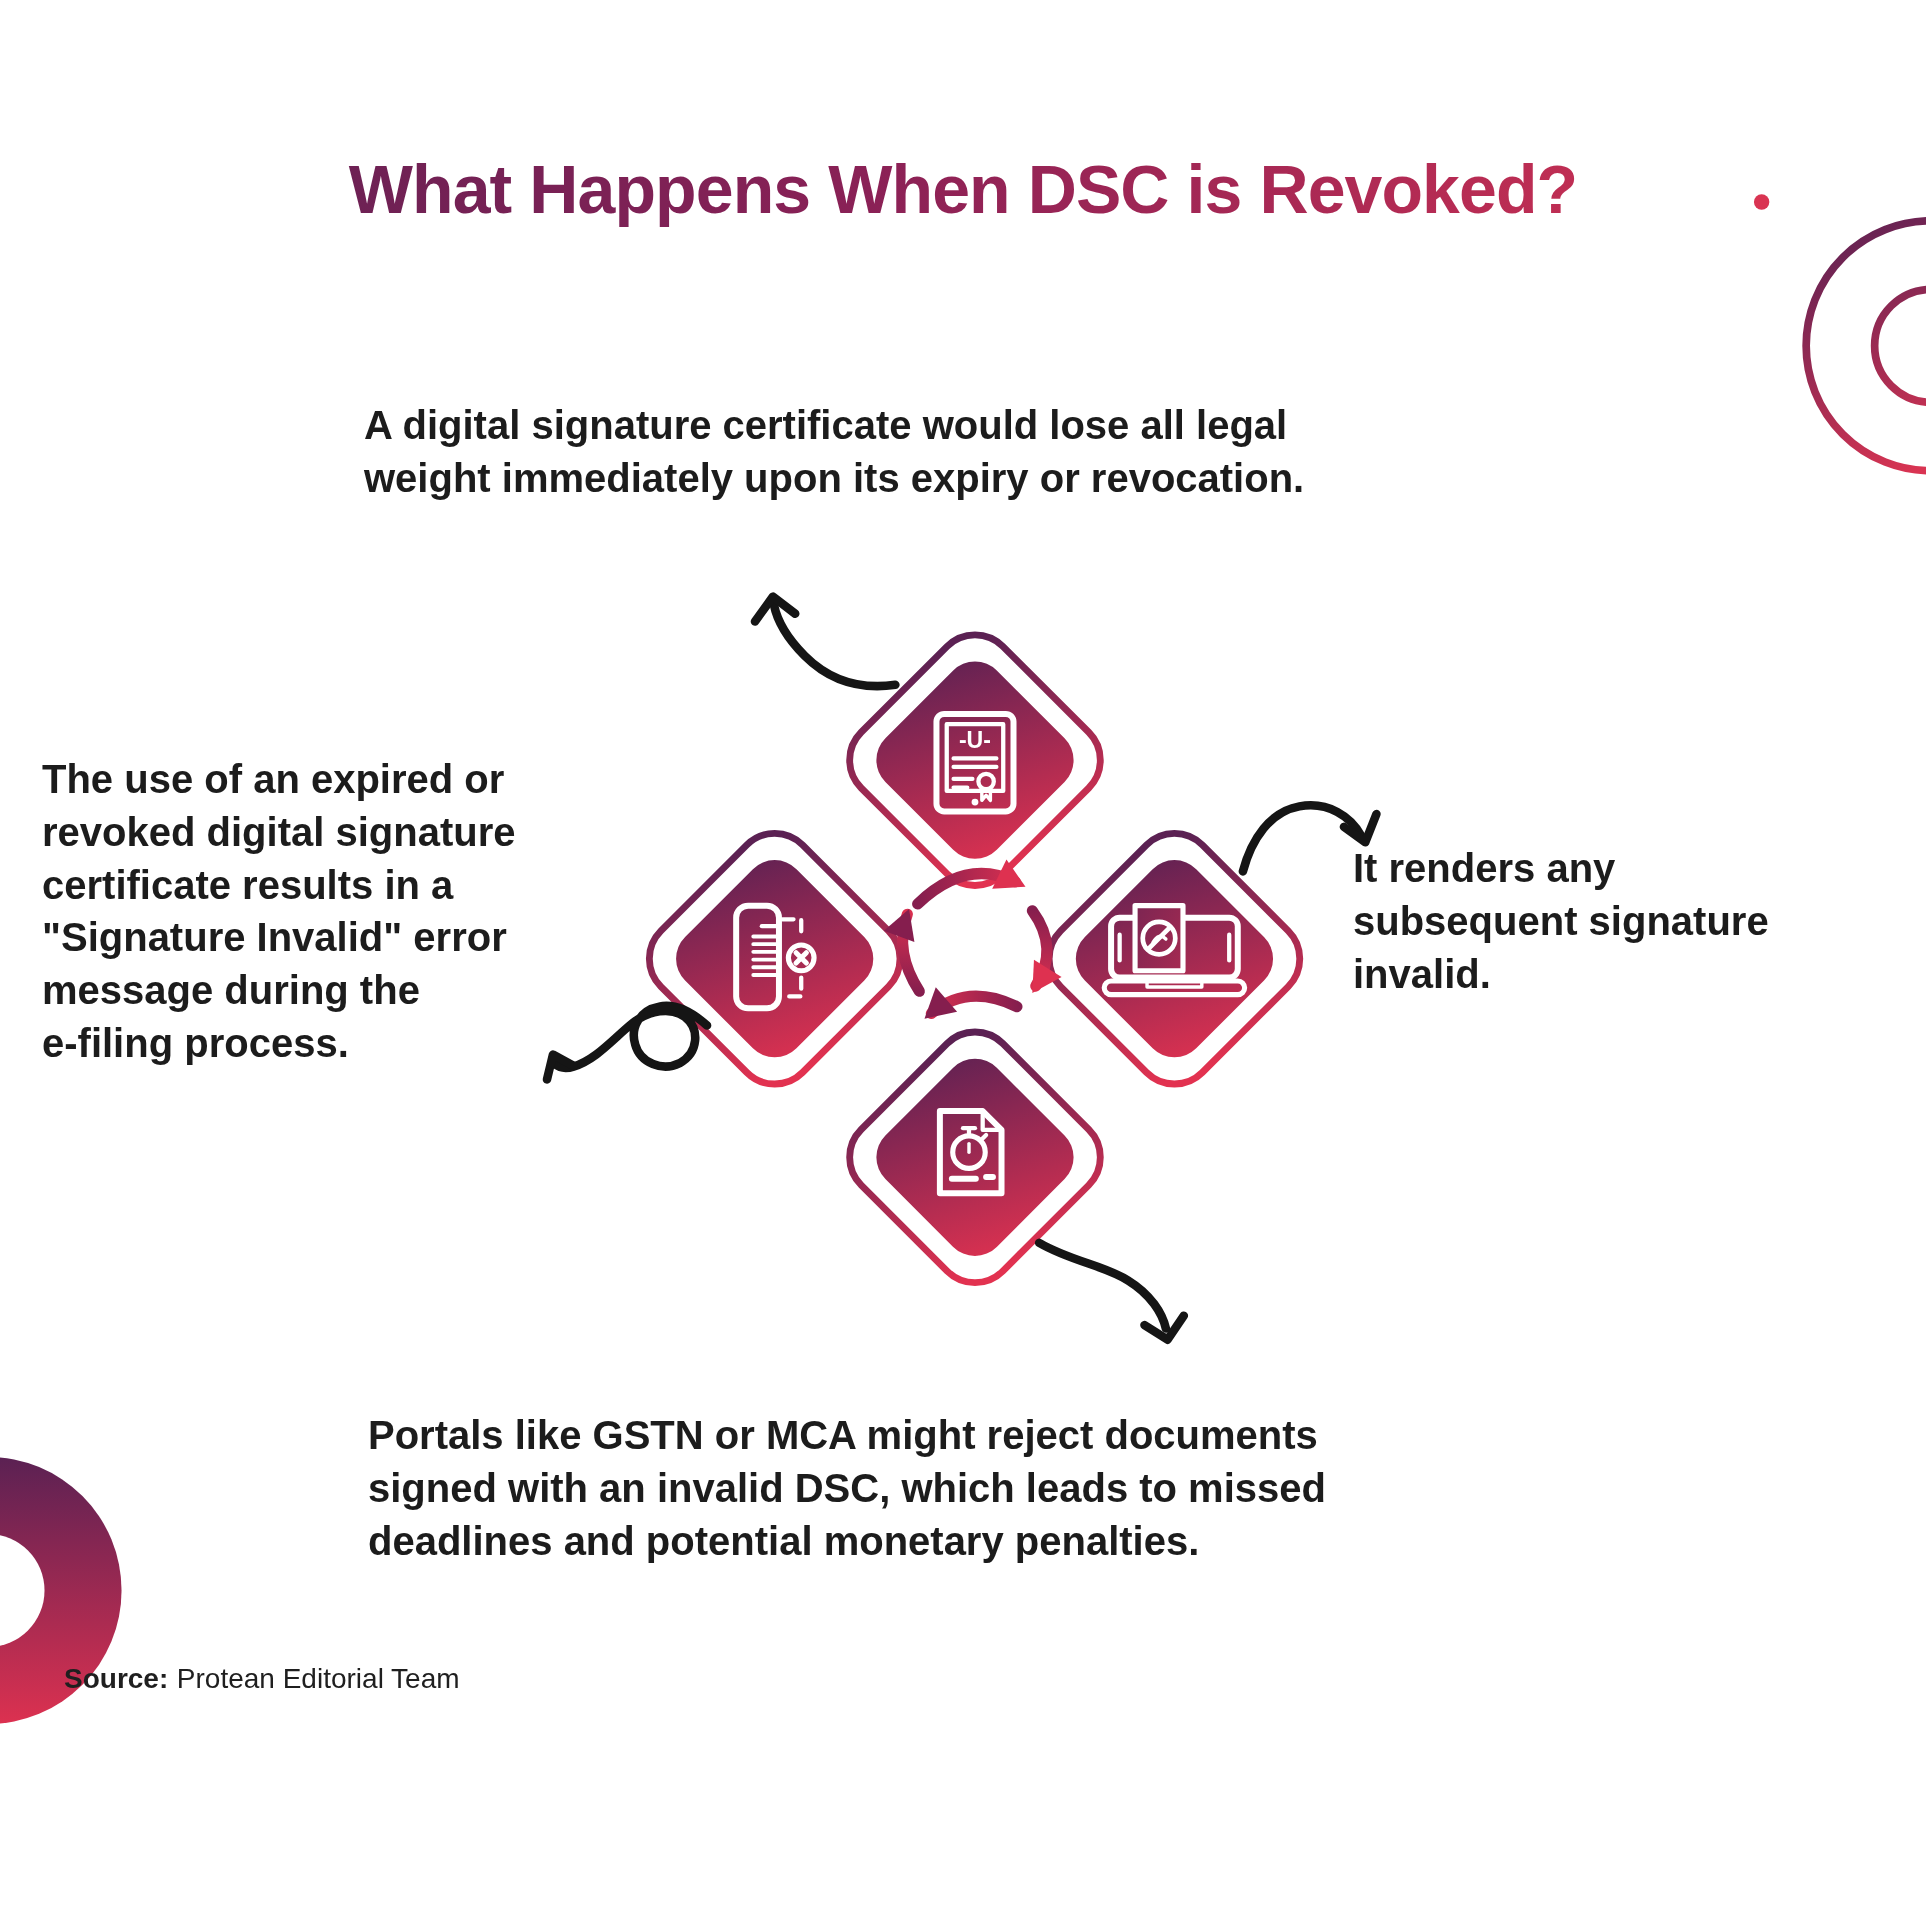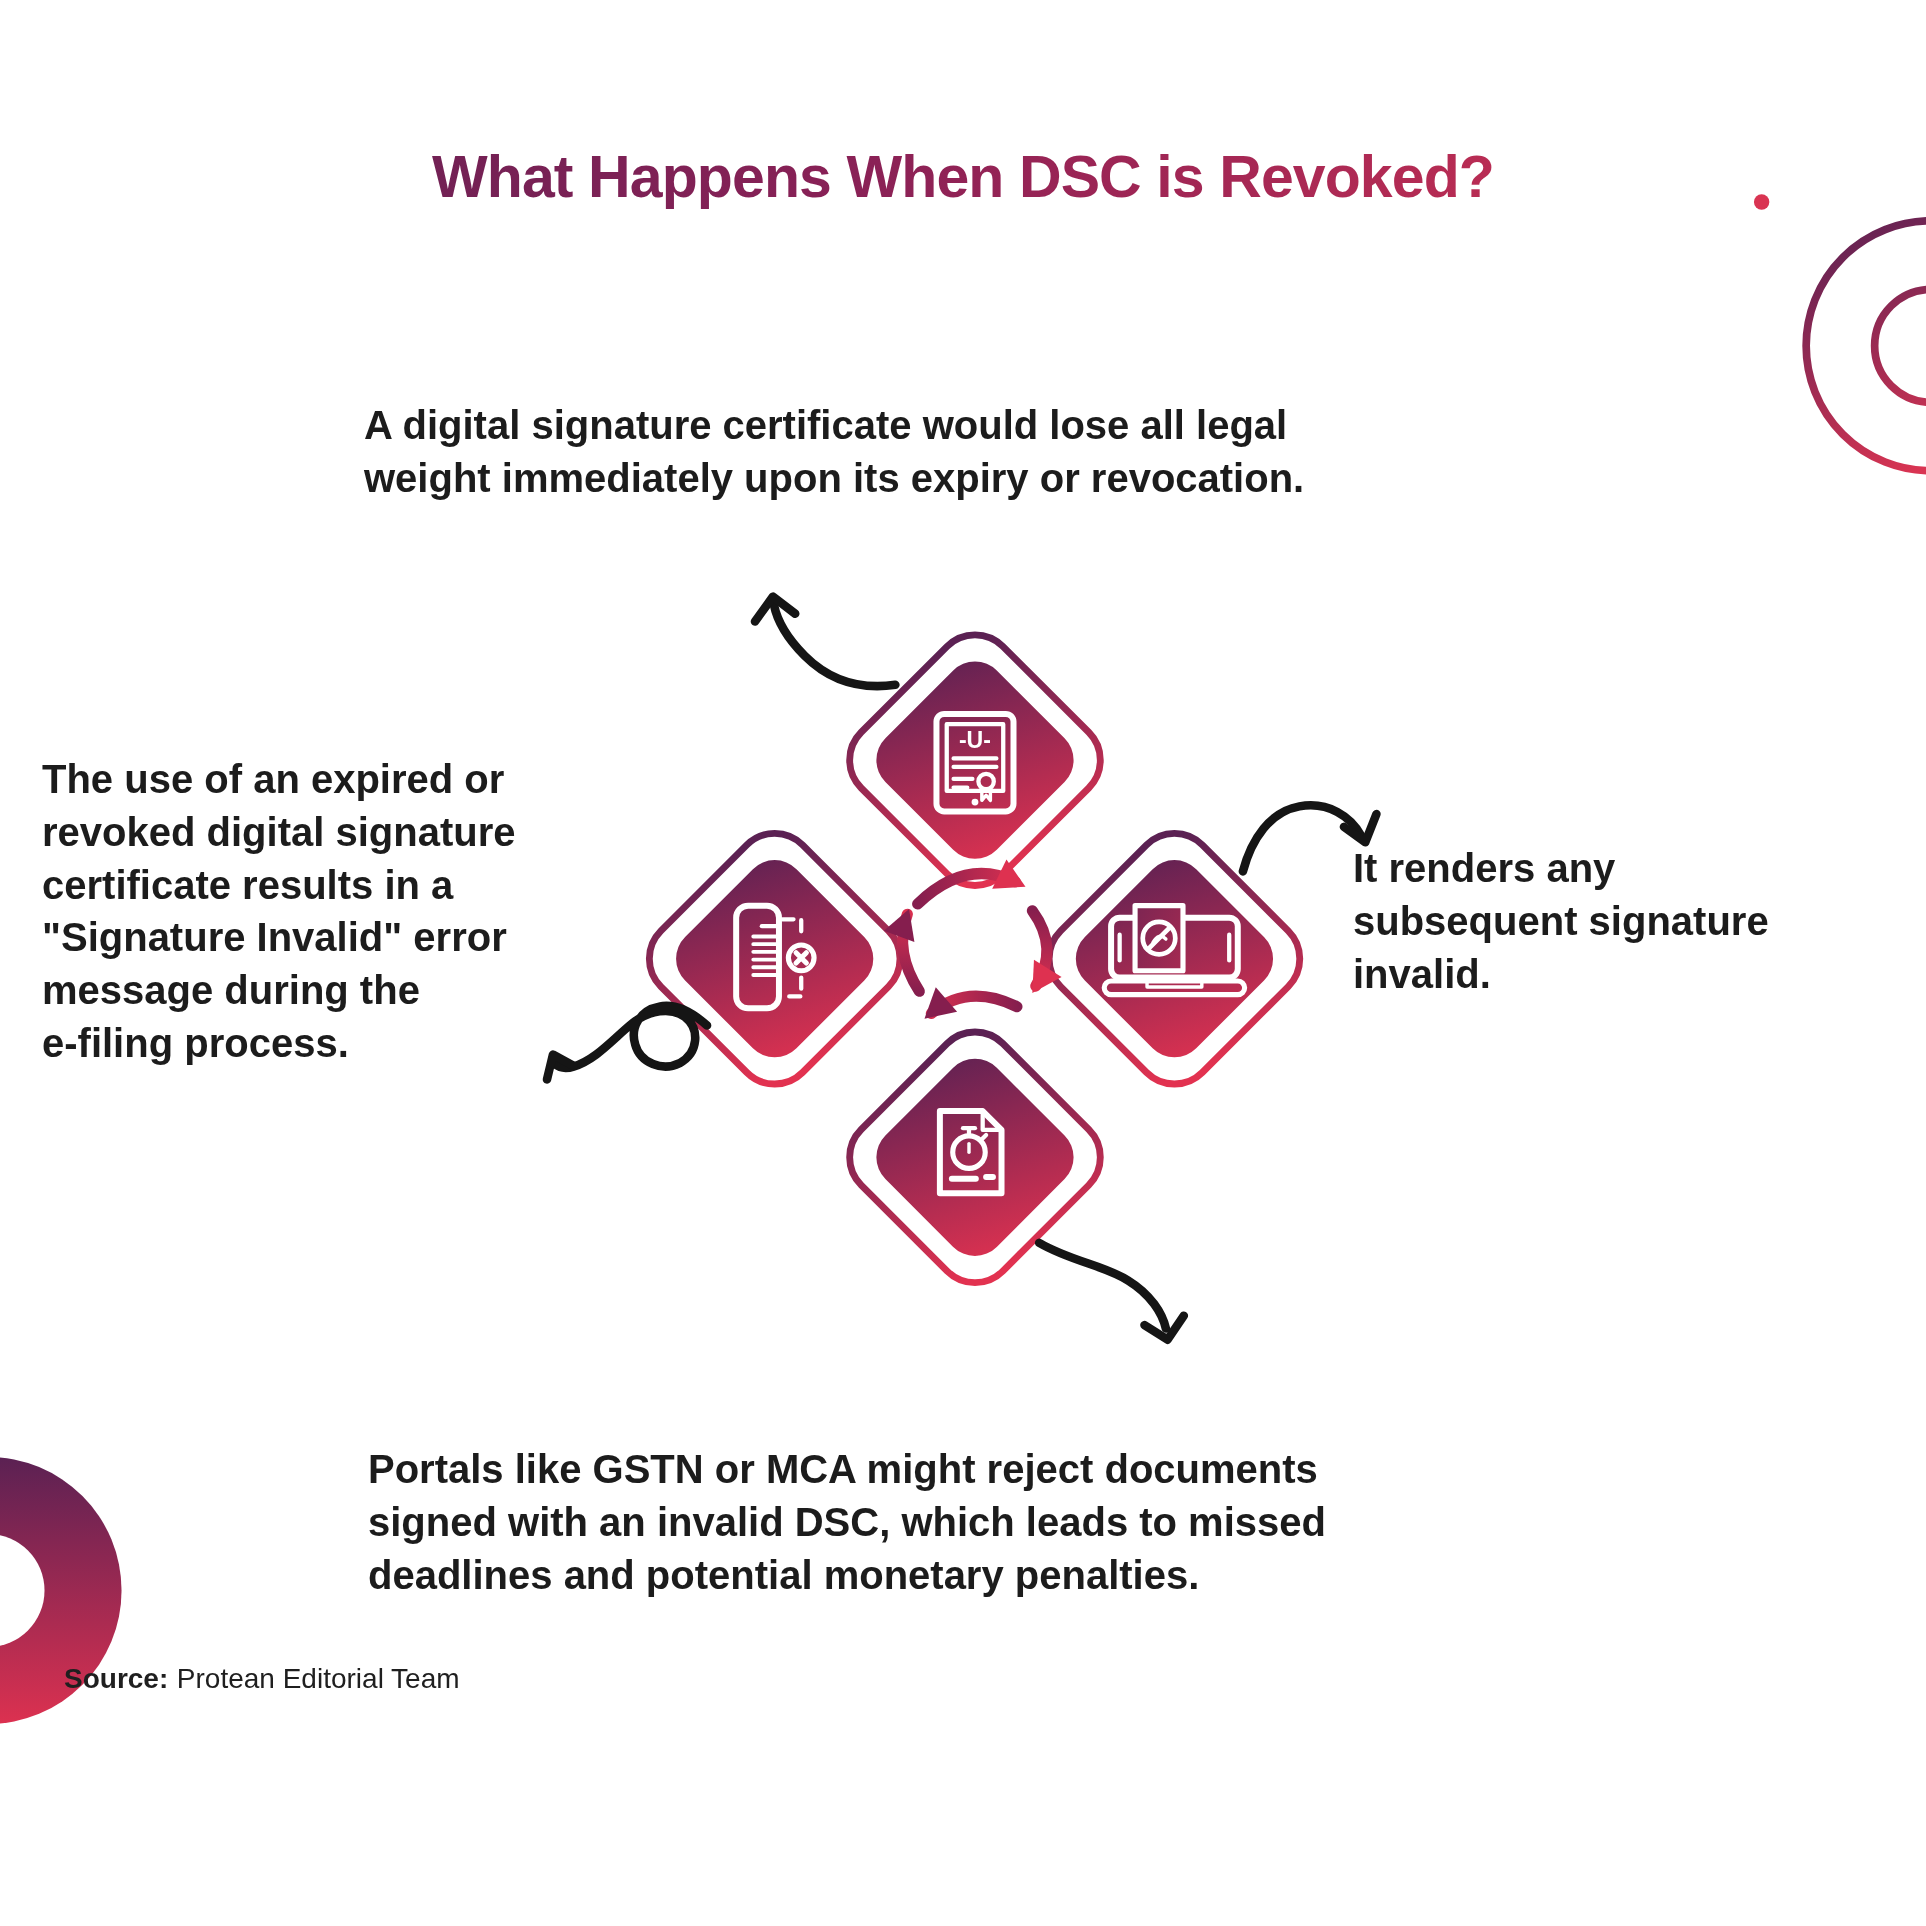--- a/index.html
+++ b/index.html
@@ -3,32 +3,32 @@
 <meta charset="utf-8">
 <style>
   html,body{margin:0;padding:0;background:#fff;}
   .canvas{
     position:relative;width:1926px;height:1926px;background:#ffffff;
     overflow:hidden;font-family:"Liberation Sans",sans-serif;
   }
   .art{position:absolute;left:0;top:0;width:1926px;height:1926px;}
   .title{
     position:absolute;top:104px;left:0;width:1926px;text-align:center;
-    font-size:59px;font-weight:800;letter-spacing:-0.9px;line-height:1.15;
+    font-size:68px;font-weight:800;letter-spacing:-0.9px;line-height:1.15;
     background:linear-gradient(90deg,#5B2153 0%,#8A2156 45%,#D93452 100%);
     -webkit-background-clip:text;background-clip:text;color:transparent;
   }
   .callout{
     position:absolute;text-align:left;color:#1c1c1c;font-weight:700;
     font-size:40px;line-height:1.32;white-space:pre-line;
   }
   .callout-top{top:399px;left:364px;width:1199px;}
   .callout-left{top:753px;left:42px;width:599px;}
   .callout-right{top:842px;left:1353px;width:548px;}
-  .callout-bottom{top:1409px;left:368px;width:1199px;margin-top:34px;}
+  .callout-bottom{top:1409px;left:368px;width:1199px;}
   .footer{position:absolute;left:64px;color:#1f1f1f;font-size:28px;line-height:1.33;}
   .footer b{margin-right:8.6px;}
   .footer-source{top:1660px;width:1823px;}
   .footer-disclaimer{top:1815px;width:1823px;}
 </style>
 </head>
 <body>
 
 <div class="canvas">
 

